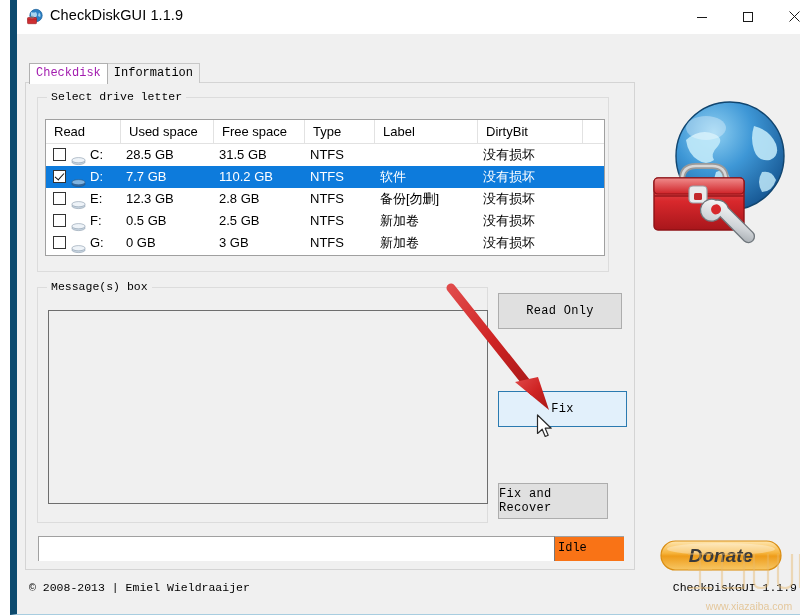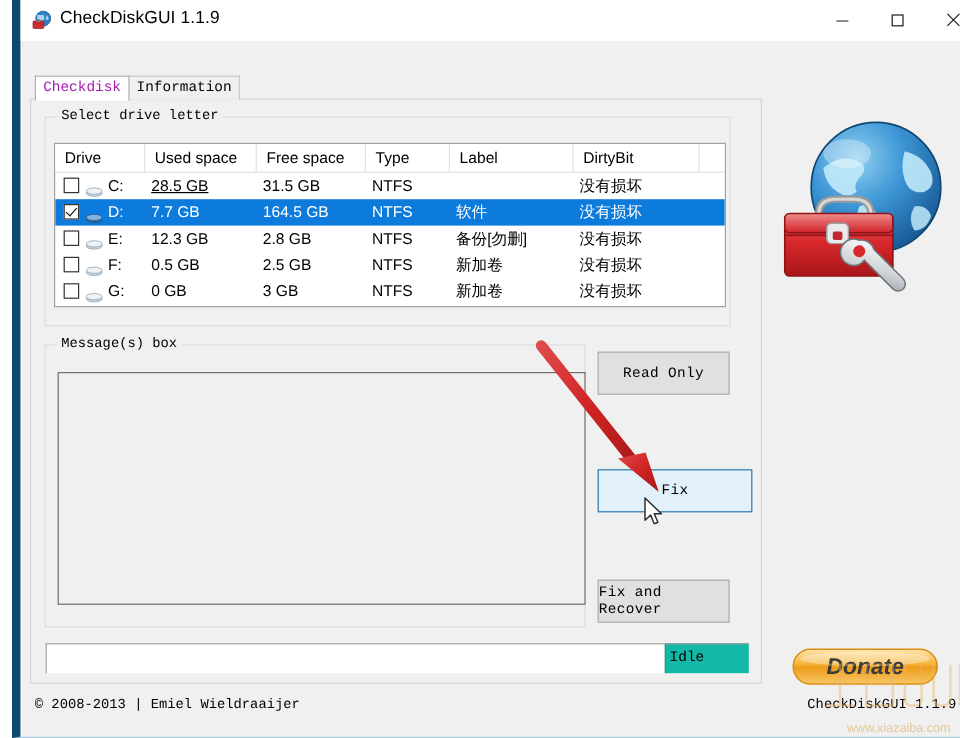--- a/index.html
+++ b/index.html
@@ -234,21 +234,21 @@
     color: #000;
     background: #e0e0e0;
     border: 1px solid #adadad;
     display: flex;
     align-items: center;
     justify-content: center;
     box-sizing: border-box;
     cursor: default;
     letter-spacing: 0.3px;
   }
-  #btn-readonly { left: 481px; top: 293px; width: 110px; height: 36px; }
+  #btn-readonly { left: 481px; top: 293px; width: 124px; height: 36px; }
   #btn-fix {
     left: 481px; top: 391px; width: 129px; height: 36px;
     background: #e2f0fb;
     border: 1px solid #2a7ab0;
   }
   #btn-fixrecover { left: 481px; top: 483px; width: 110px; height: 36px; }
 
   
   .progressbar {
     position: absolute;
@@ -258,21 +258,21 @@
     border-top: 1px solid #a0a0a0;
     border-left: 1px solid #a0a0a0;
     border-bottom: none;
     border-right: none;
     box-sizing: border-box;
   }
   .statuslabel {
     position: absolute;
     left: 537px; top: 536px;
     width: 70px; height: 25px;
-    background: #14b8a6;
+    background: #f97316;
     border-top: 1px solid #a0a0a0;
     border-left: 1px solid #777;
     box-sizing: border-box;
     font-family: "Liberation Mono", monospace;
     font-size: 12px;
     color: #000;
     line-height: 22px;
     padding-left: 3px;
   }
 
@@ -381,58 +381,58 @@
   </div>
 
   <div class="tabpanel"></div>
 
   <div class="groupbox" id="gb-drive">
     <span class="groupbox-title">Select drive letter</span>
   </div>
 
   <div class="drivelist">
     <div class="dl-header">
-      <div class="hcell" style="left:0px;   width:75px;">Drive</div>
+      <div class="hcell" style="left:0px;   width:75px;">Read</div>
       <div class="hcell" style="left:75px;  width:93px;">Used space</div>
       <div class="hcell" style="left:168px; width:91px;">Free space</div>
       <div class="hcell" style="left:259px; width:70px;">Type</div>
       <div class="hcell" style="left:329px; width:103px;">Label</div>
       <div class="hcell" style="left:432px; width:105px;">DirtyBit</div>
       <div class="hcell" style="left:537px; width:21px; border-right:none;"></div>
     </div>
 
     <div class="dl-rows">
 
       <div class="dl-row">
         <span class="chk"></span>
         <span class="disk-ico">
           <svg viewBox="0 0 15 10" width="15" height="10">
             <ellipse cx="7.5" cy="6" rx="6.6" ry="2.6" fill="#c9d6e2" stroke="#8a9aab" stroke-width="0.6"></ellipse>
             <ellipse cx="7.5" cy="4.2" rx="6.6" ry="2.6" fill="#eef3f8" stroke="#8a9aab" stroke-width="0.6"></ellipse>
           </svg>
         </span>
         <span class="cell" style="left:44px;">C:</span>
-        <span class="cell" style="left:80px;text-decoration:underline;">28.5 GB</span>
+        <span class="cell" style="left:80px;">28.5 GB</span>
         <span class="cell" style="left:173px;">31.5 GB</span>
         <span class="cell" style="left:264px;">NTFS</span>
         <span class="cell" style="left:334px;"></span>
         <span class="cell" style="left:437px;">没有损坏</span>
       </div>
 
       <div class="dl-row selected">
         <span class="chk checked"></span>
         <span class="disk-ico">
           <svg viewBox="0 0 15 10" width="15" height="10">
             <ellipse cx="7.5" cy="6" rx="6.6" ry="2.6" fill="#2f6aa5" stroke="#23507e" stroke-width="0.6"></ellipse>
             <ellipse cx="7.5" cy="4.2" rx="6.6" ry="2.6" fill="#7fb3e0" stroke="#23507e" stroke-width="0.6"></ellipse>
           </svg>
         </span>
         <span class="cell" style="left:44px;">D:</span>
         <span class="cell" style="left:80px;">7.7 GB</span>
-        <span class="cell" style="left:173px;">164.5 GB</span>
+        <span class="cell" style="left:173px;">110.2 GB</span>
         <span class="cell" style="left:264px;">NTFS</span>
         <span class="cell" style="left:334px;">软件</span>
         <span class="cell" style="left:437px;">没有损坏</span>
       </div>
 
       <div class="dl-row">
         <span class="chk"></span>
         <span class="disk-ico">
           <svg viewBox="0 0 15 10" width="15" height="10">
             <ellipse cx="7.5" cy="6" rx="6.6" ry="2.6" fill="#c9d6e2" stroke="#8a9aab" stroke-width="0.6"></ellipse>

